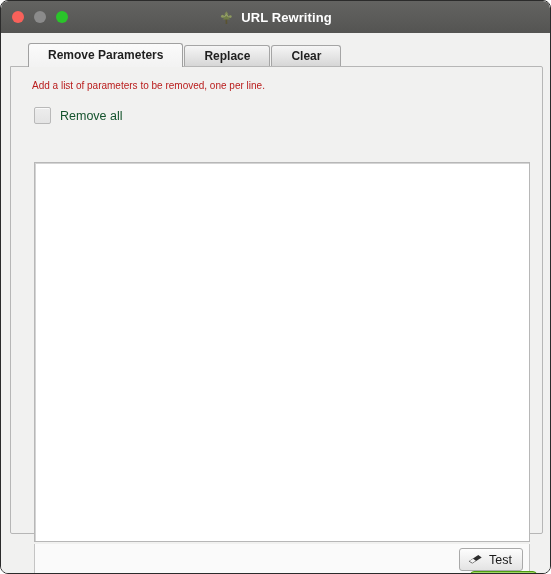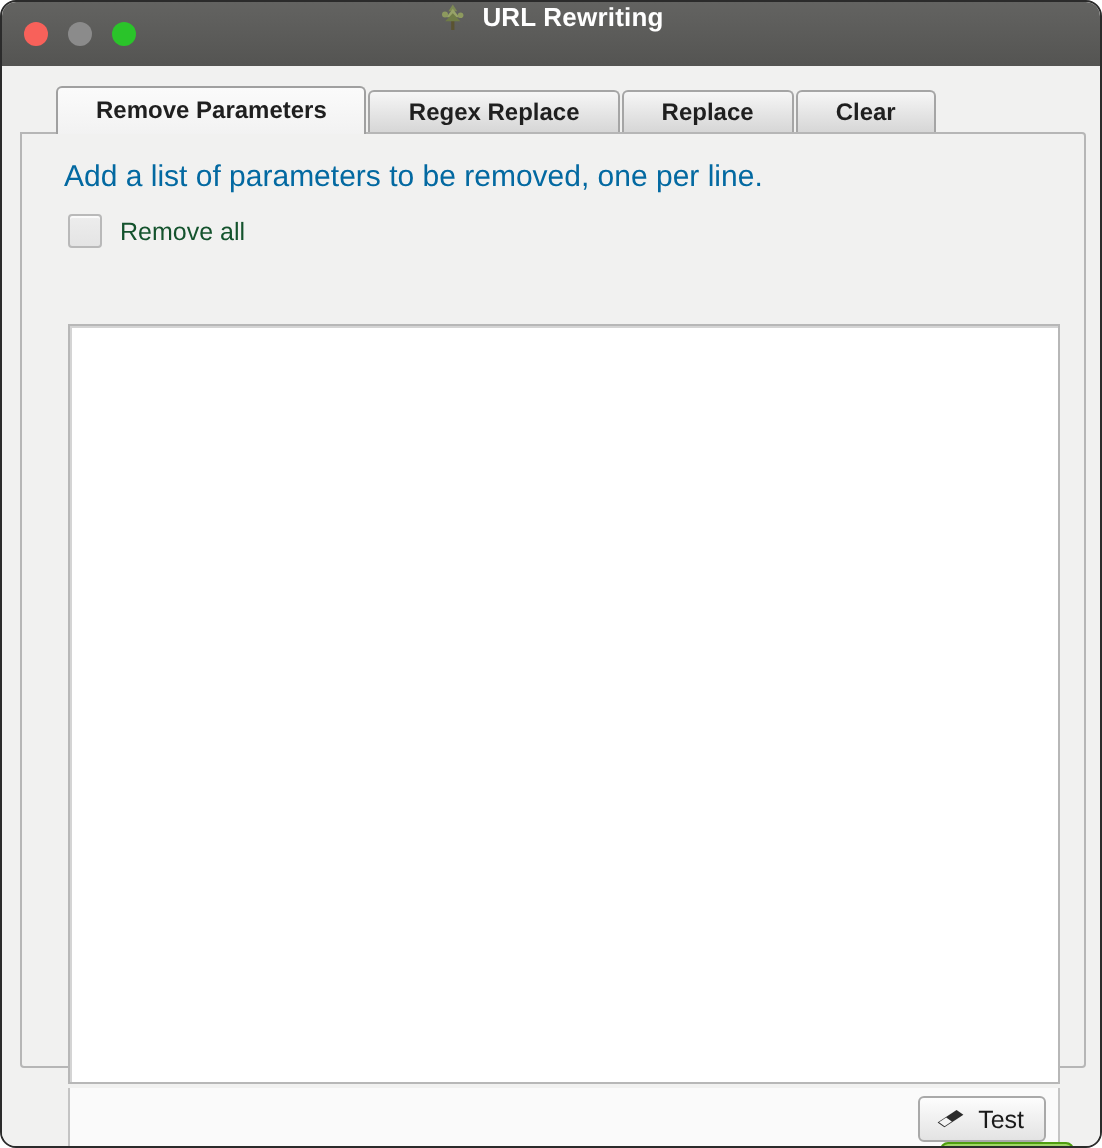--- a/index.html
+++ b/index.html
@@ -48,21 +48,21 @@
   }
   .traffic-close { left: 11px;  background: #f8615a; }
   .traffic-min   { left: 33px;  background: #8b8b8b; }
   .traffic-max   { left: 55px;  background: #2ac42a; }
 
   .title-wrap {
     position: absolute;
     left: 0; right: 0; top: 0;
     height: 32px;
     display: flex;
-    align-items: flex-start;
+    align-items: center;
     justify-content: center;
     gap: 7px;
     pointer-events: none;
   }
   .title-icon {
     width: 15px; height: 15px;
     position: relative;
     flex: none;
   }
   .title-text {
@@ -134,22 +134,22 @@
     box-sizing: border-box;
     background: #f1f1f0;
     border: 1px solid #b6b6b6;
     border-radius: 0 2px 2px 2px;
   }
 
   .hint {
     position: absolute;
     left: 21px;
     top: 13px;
-    font-size: 15px;
-    color: #0369a1;
+    font-size: 10px;
+    color: #b91c1c;
     white-space: nowrap;
   }
 
   .checkrow {
     position: absolute;
     left: 23px;
     top: 40px;
     display: flex;
     align-items: center;
     gap: 9px;
@@ -275,21 +275,20 @@
       <span class="title-text">URL Rewriting</span>
     </div>
   </div>
 
   <div class="content">
 
     <div class="tabwidget">
 
       <div class="tabbar">
         <div class="tab active">Remove Parameters</div>
-        <div class="tab">Regex Replace</div>
         <div class="tab">Replace</div>
         <div class="tab">Clear</div>
       </div>
 
       <div class="tabpane">
 
         <div class="hint">Add a list of parameters to be removed, one per line.</div>
 
         <div class="checkrow">
           <span class="checkbox"></span>

